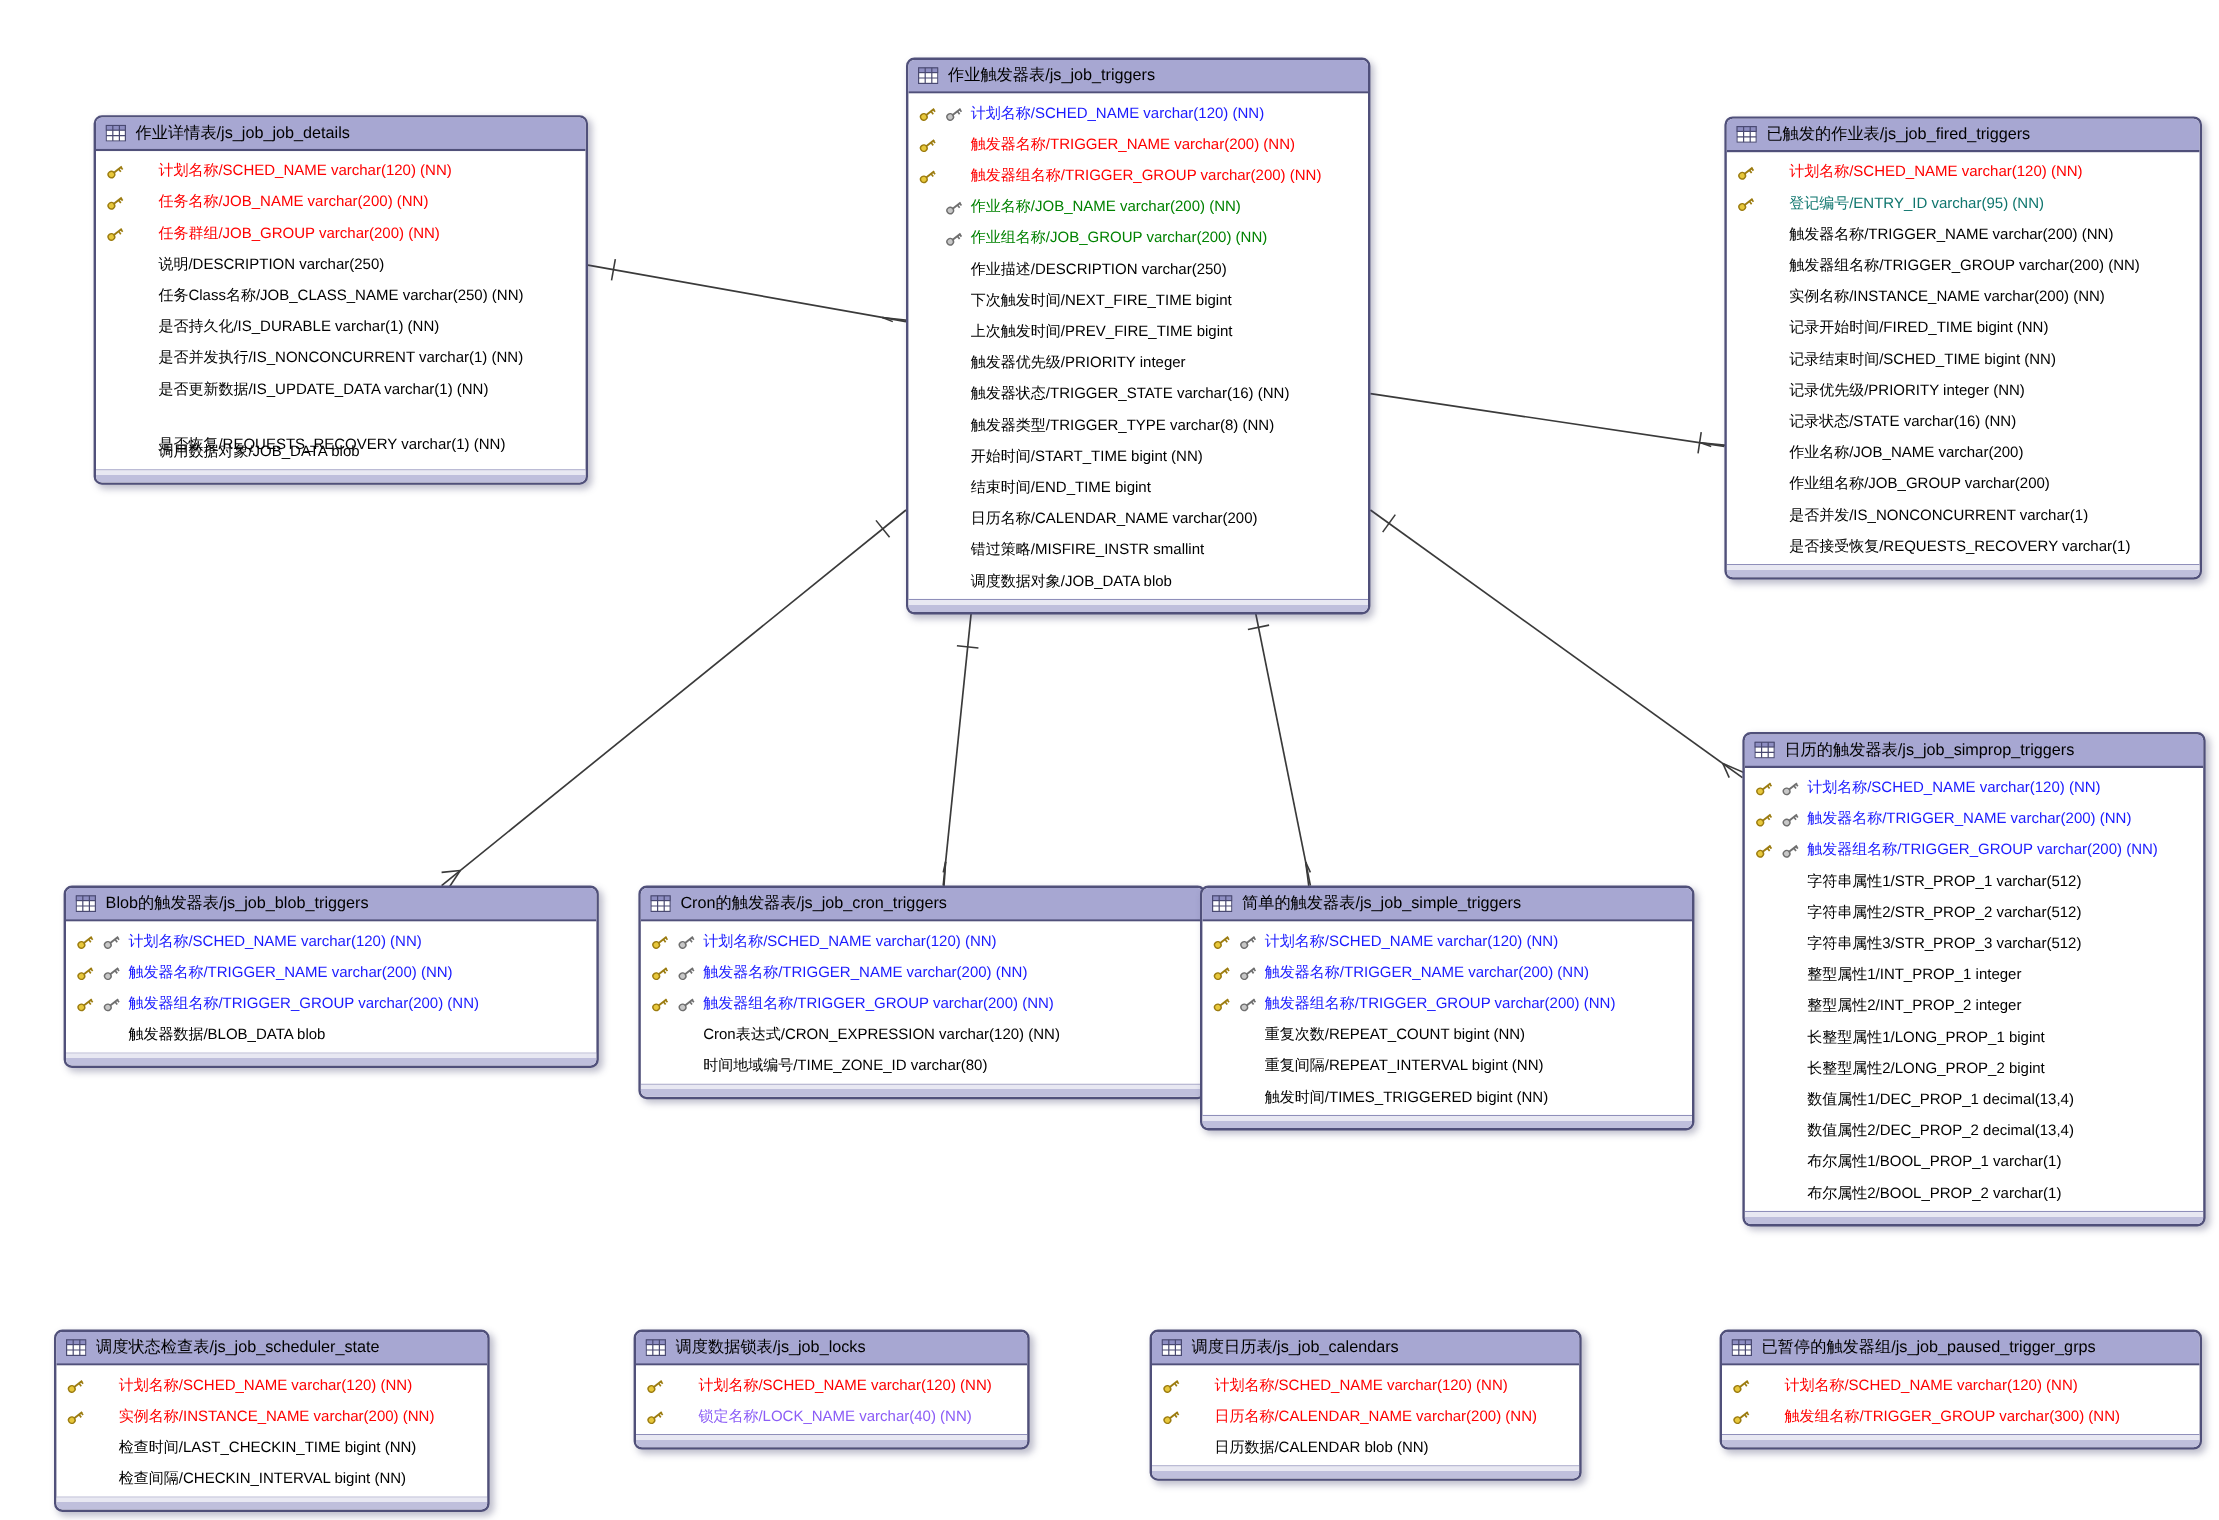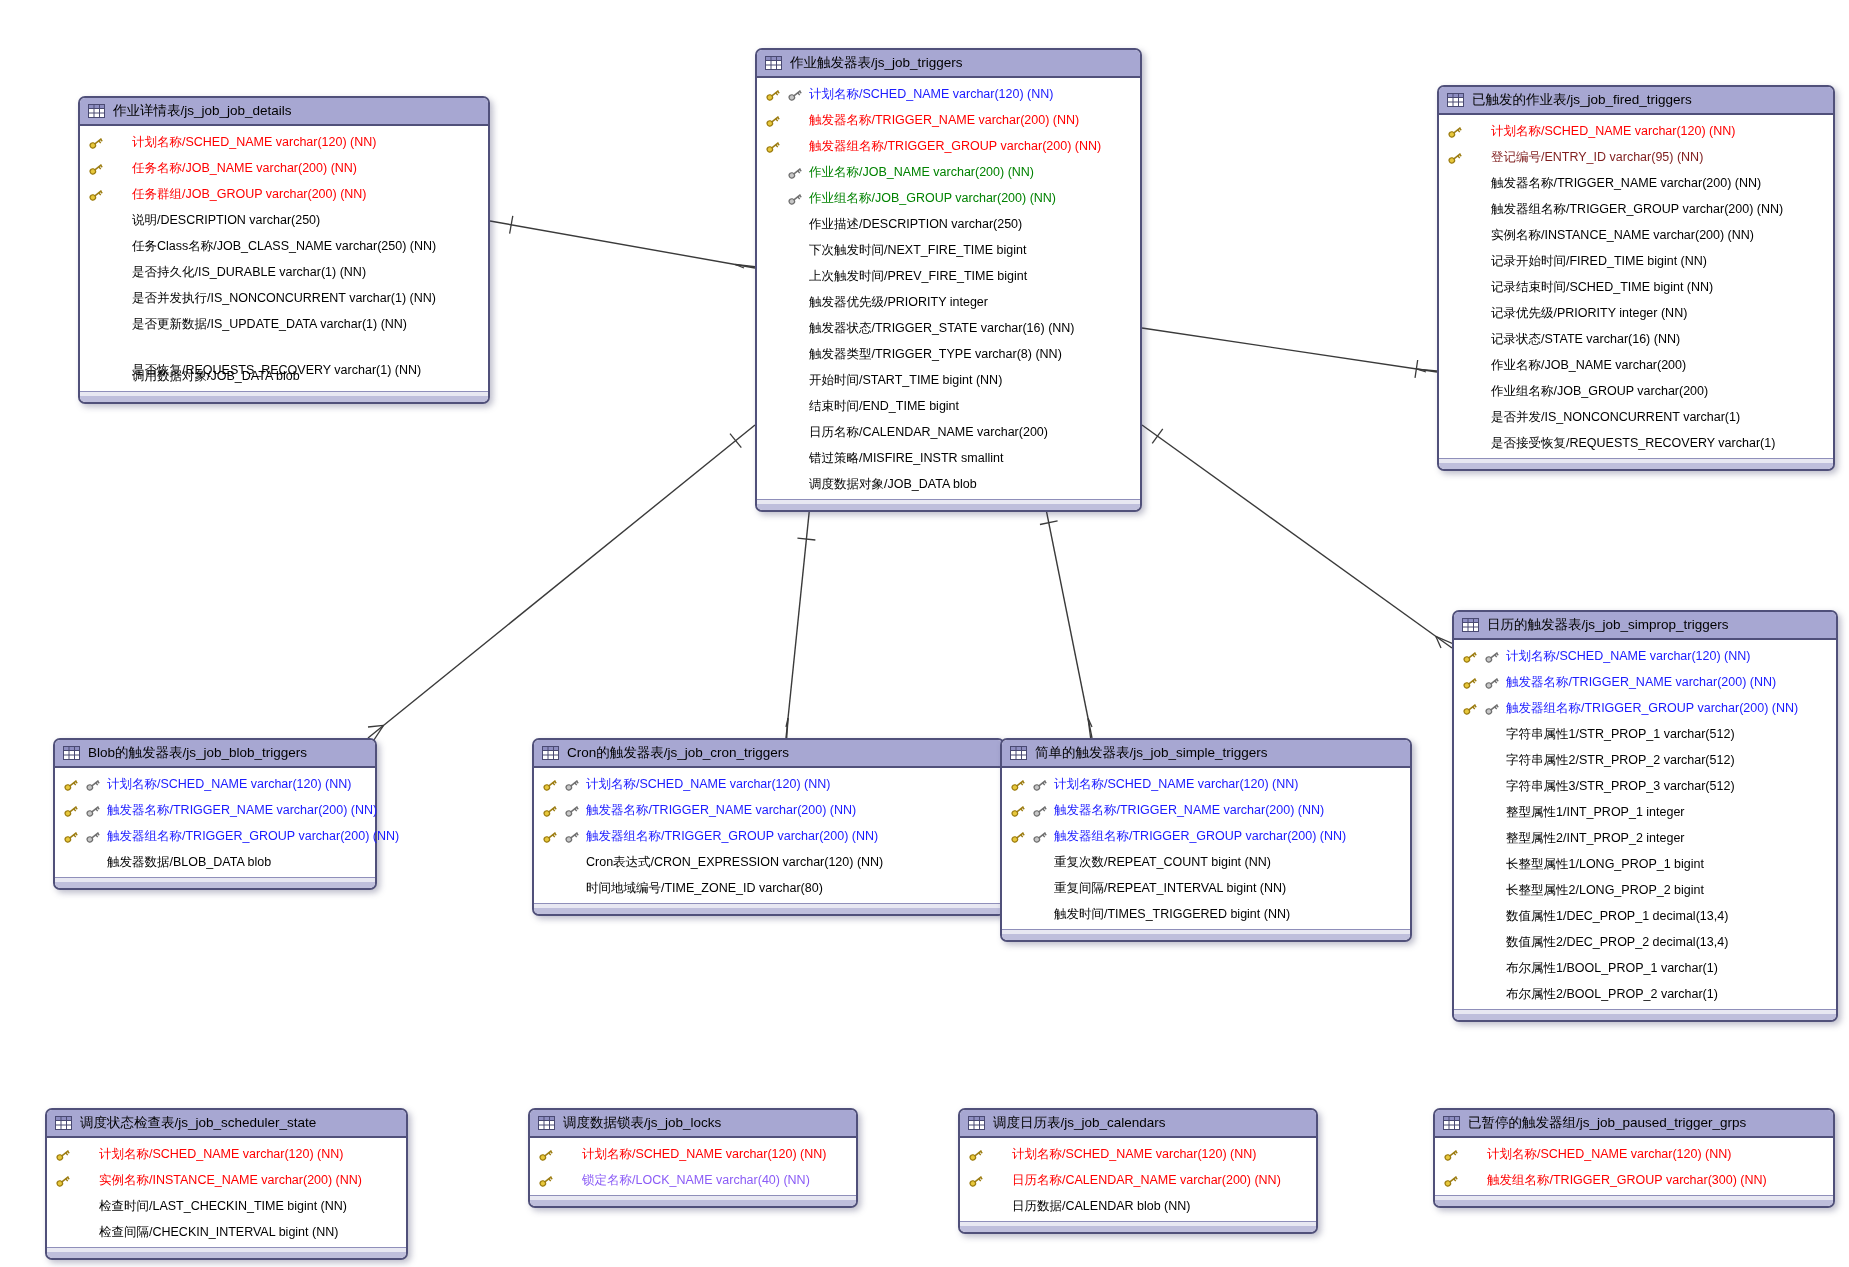--- a/index.html
+++ b/index.html
@@ -283,21 +283,21 @@
           <span class="lbl" style="color: rgb(0, 0, 0);">错过策略/MISFIRE_INSTR smallint</span>
         </div>
         <div class="row">
           <span class="kslot"></span>
           <span class="kslot"></span>
           <span class="lbl" style="color: rgb(0, 0, 0);">调度数据对象/JOB_DATA blob</span>
         </div>
       </div>
       <div class="ftr"></div>
     </div>
-    <div class="table" style="left: 1437px; top: 85px; width: 398px;">
+    <div class="table" style="left: 1437px; top: 97px; width: 398px;">
       <div class="hdr">
         <svg width="17" height="14" viewBox="0 0 17 14">
   <rect x="0.5" y="0.5" width="16" height="13" fill="#ffffff" stroke="#4a4a72"></rect>
   <rect x="0.5" y="0.5" width="16" height="4" fill="#8e8ec2" stroke="#4a4a72"></rect>
   <line x1="6" y1="0.5" x2="6" y2="13.5" stroke="#4a4a72"></line>
   <line x1="11.5" y1="0.5" x2="11.5" y2="13.5" stroke="#4a4a72"></line>
   <line x1="0.5" y1="9" x2="16.5" y2="9" stroke="#4a4a72"></line>
         </svg>
         <span class="ttl">已触发的作业表/js_job_fired_triggers</span>
       </div>
@@ -321,21 +321,21 @@
             <svg width="17" height="15" viewBox="0 0 17 15">
     <g transform="rotate(-38 8 8)">
       <circle cx="4" cy="8" r="2.7" fill="#e8c83c" stroke="#9c7c10" stroke-width="1.2"></circle>
       <line x1="6.6" y1="8" x2="15" y2="8" stroke="#9c7c10" stroke-width="1.6"></line>
       <line x1="11.6" y1="8" x2="11.6" y2="11" stroke="#9c7c10" stroke-width="1.4"></line>
       <line x1="14" y1="8" x2="14" y2="10.4" stroke="#9c7c10" stroke-width="1.4"></line>
     </g>
             </svg>
           </span>
           <span class="kslot"></span>
-          <span class="lbl" style="color: #7f1d1d;">登记编号/ENTRY_ID varchar(95) (NN)</span>
+          <span class="lbl" style="color: #0f766e;">登记编号/ENTRY_ID varchar(95) (NN)</span>
         </div>
         <div class="row">
           <span class="kslot"></span>
           <span class="kslot"></span>
           <span class="lbl" style="color: rgb(0, 0, 0);">触发器名称/TRIGGER_NAME varchar(200) (NN)</span>
         </div>
         <div class="row">
           <span class="kslot"></span>
           <span class="kslot"></span>
           <span class="lbl" style="color: rgb(0, 0, 0);">触发器组名称/TRIGGER_GROUP varchar(200) (NN)</span>
@@ -381,21 +381,21 @@
           <span class="lbl" style="color: rgb(0, 0, 0);">是否并发/IS_NONCONCURRENT varchar(1)</span>
         </div>
         <div class="row">
           <span class="kslot"></span>
           <span class="kslot"></span>
           <span class="lbl" style="color: rgb(0, 0, 0);">是否接受恢复/REQUESTS_RECOVERY varchar(1)</span>
         </div>
       </div>
       <div class="ftr"></div>
     </div>
-    <div class="table" style="left: 53px; top: 738px; width: 324px;">
+    <div class="table" style="left: 53px; top: 738px; width: 446px;">
       <div class="hdr">
         <svg width="17" height="14" viewBox="0 0 17 14">
   <rect x="0.5" y="0.5" width="16" height="13" fill="#ffffff" stroke="#4a4a72"></rect>
   <rect x="0.5" y="0.5" width="16" height="4" fill="#8e8ec2" stroke="#4a4a72"></rect>
   <line x1="6" y1="0.5" x2="6" y2="13.5" stroke="#4a4a72"></line>
   <line x1="11.5" y1="0.5" x2="11.5" y2="13.5" stroke="#4a4a72"></line>
   <line x1="0.5" y1="9" x2="16.5" y2="9" stroke="#4a4a72"></line>
         </svg>
         <span class="ttl">Blob的触发器表/js_job_blob_triggers</span>
       </div>

